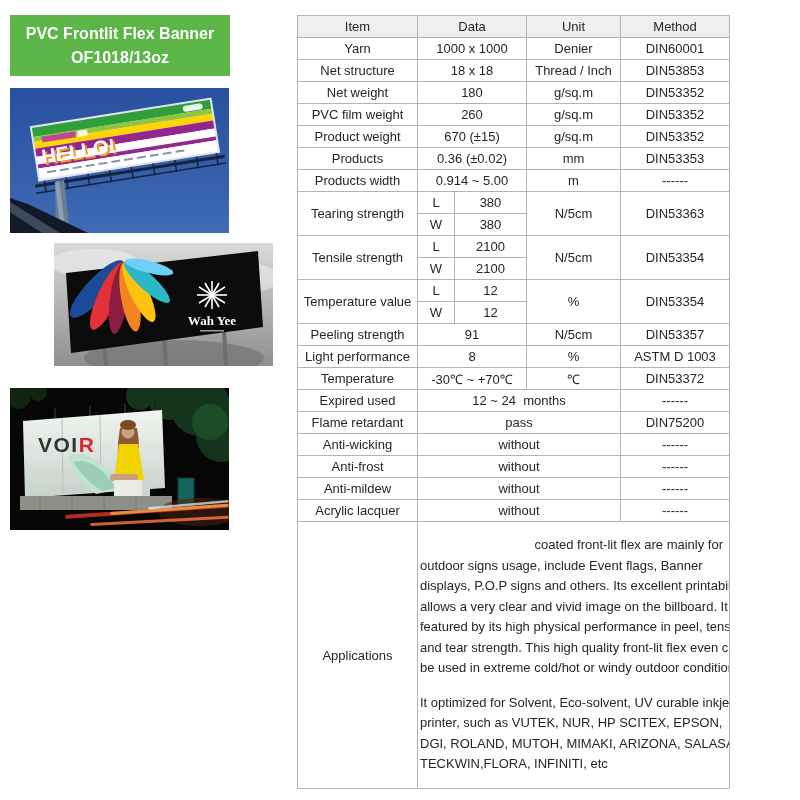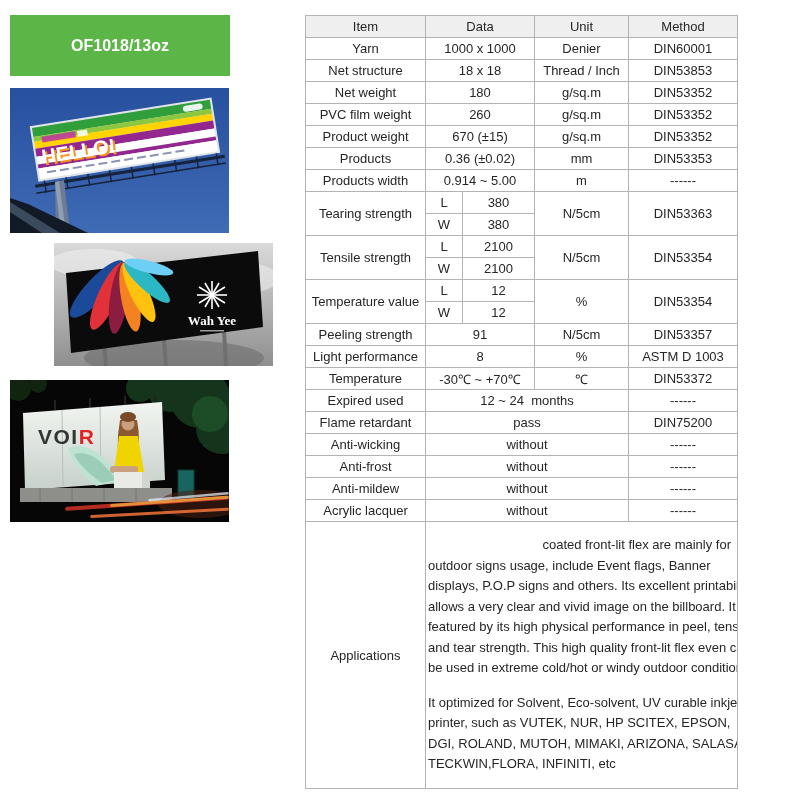--- a/index.html
+++ b/index.html
@@ -11,41 +11,42 @@
     position:absolute;left:10px;top:15px;width:220px;height:61px;
     background:#5bb647;color:#fff;font-weight:bold;font-size:16px;
     display:flex;flex-direction:column;align-items:center;justify-content:center;
     line-height:1.45;text-align:center;
   }
   .photo{position:absolute;left:10px;}
   .photo svg{display:block;}
 
   
   table.spec{
-    position:absolute;left:305px;top:15px;width:432px;
+    position:absolute;left:297px;top:15px;width:432px;
     border-collapse:collapse;table-layout:fixed;
   }
   table.spec th, table.spec td{
     border:1px solid #b3b3b3;font-size:13px;font-weight:normal;
     text-align:center;vertical-align:middle;height:21px;padding:0 2px;
     color:#262626;white-space:nowrap;overflow:hidden;
   }
   table.spec th{background:#efefef;}
   tr.apps-row{height:267px;}
   td.apps-cell{vertical-align:top;padding:22px 10px 0 10px;white-space:normal;margin-left:34px;}
   .apps .l{margin:0;line-height:20.5px;font-size:13px;text-align:left;white-space:nowrap;}
   .apps .r1{text-align:right;padding-right:4px;}
   .apps .spacer{height:14px;}
 </style>
 </head>
 <body>
 
 <div class="canvas">
 
   <div class="green-header">
+    <div>PVC Frontlit Flex Banner</div>
     <div>OF1018/13oz</div>
   </div>
 
   <div class="photo" style="top:88px;">
     <svg width="219" height="145" viewBox="0 0 219 145">
       <defs>
         <linearGradient id="sky1" x1="0" y1="0" x2="0" y2="1">
           <stop offset="0" stop-color="#27509f"></stop>
             <stop offset="1" stop-color="#3f6ab4"></stop>
         </linearGradient>
@@ -128,21 +129,21 @@
             <line x1="158" y1="52" x2="143" y2="52"></line>
           <line x1="158" y1="52" x2="145" y2="44"></line>
             <line x1="158" y1="52" x2="151" y2="40"></line>
         </g>
         <text x="158" y="82" font-size="13" font-weight="bold" fill="#ffffff" text-anchor="middle" font-family="Liberation Serif, serif">Wah Yee</text>
         <rect x="146" y="87" width="24" height="1.5" fill="#ffffff" opacity="0.6"></rect>
       </g>
     </svg>
   </div>
 
-  <div class="photo" style="top:380px;">
+  <div class="photo" style="top:388px;">
     <svg width="219" height="142" viewBox="0 0 219 142">
       <defs>
         <linearGradient id="panel3" x1="0" y1="0" x2="0" y2="1">
           <stop offset="0" stop-color="#f2f5f1"></stop>
             <stop offset="1" stop-color="#c7d0ca"></stop>
         </linearGradient>
       </defs>
       <rect width="219" height="142" fill="#060606"></rect>
       <g fill="#14351c">
         <circle cx="190" cy="18" r="30"></circle>

